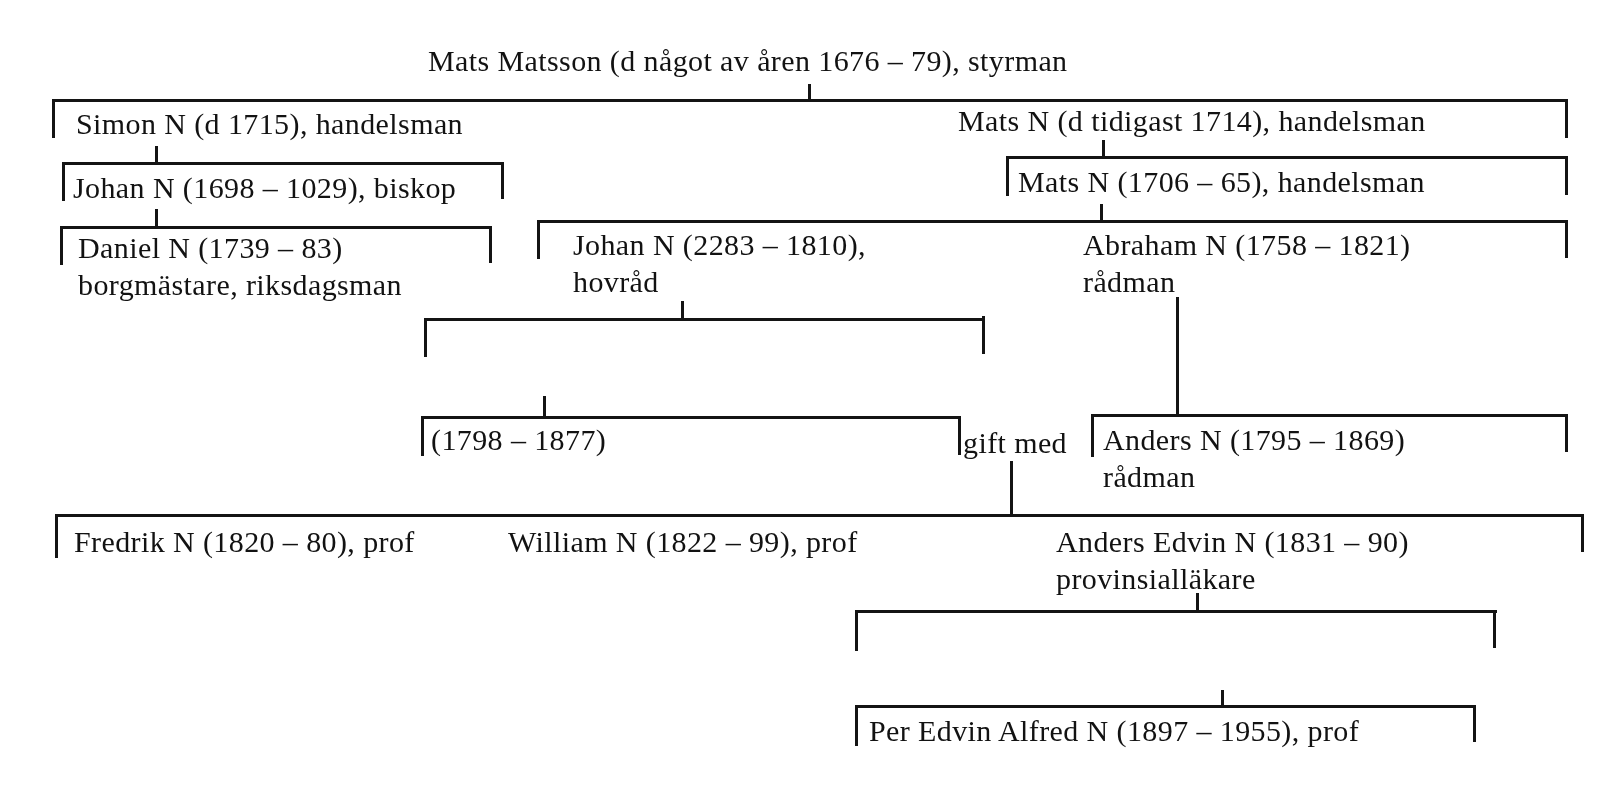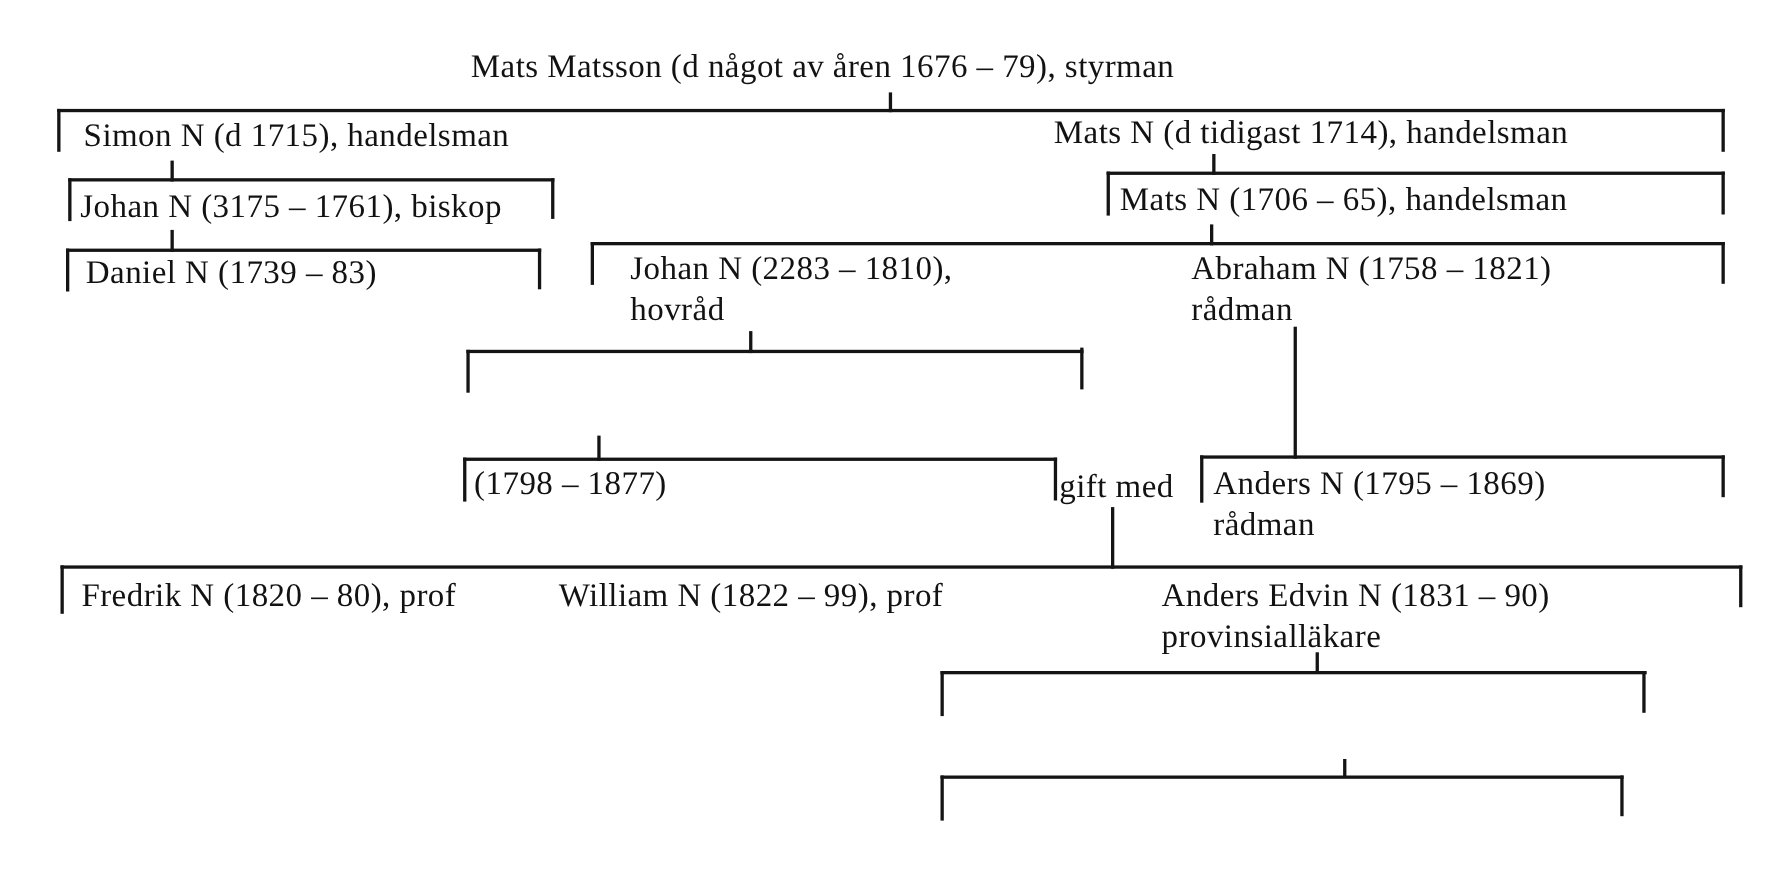--- a/index.html
+++ b/index.html
@@ -84,29 +84,30 @@
 
   <div class="label" style="left:76px;top:105px">
     <span>Simon N (d 1715), handelsman</span>
   </div>
 
   <div class="label" style="left:958px;top:102px">
     <span>Mats N (d tidigast 1714), handelsman</span>
   </div>
 
   <div class="label" style="left:73px;top:169px">
-    <span>Johan N (3175 – 1761), biskop</span>
+    <span>Johan N (1698 – 1029), biskop</span>
   </div>
 
   <div class="label" style="left:1018px;top:163px">
     <span>Mats N (1706 – 65), handelsman</span>
   </div>
 
   <div class="label" style="left:78px;top:229px">
     <span>Daniel N (1739 – 83)</span>
+    <span>borgmästare, riksdagsman</span>
   </div>
 
   <div class="label" style="left:573px;top:226px">
     <span>Johan N (2283 – 1810),</span>
     <span>hovråd</span>
   </div>
 
   <div class="label" style="left:1083px;top:226px">
     <span>Abraham N (1758 – 1821)</span>
     <span>rådman</span>
@@ -133,14 +134,17 @@
   <div class="label" style="left:508px;top:523px">
     <span>William N (1822 – 99), prof</span>
   </div>
 
   <div class="label" style="left:1056px;top:523px">
     <span>Anders Edvin N (1831 – 90)</span>
     <span>provinsialläkare</span>
   </div>
 
 
+  <div class="label" style="left:869px;top:712px">
+    <span>Per Edvin Alfred N (1897 – 1955), prof</span>
+  </div>
 
 </div>
 
 </body></html>

